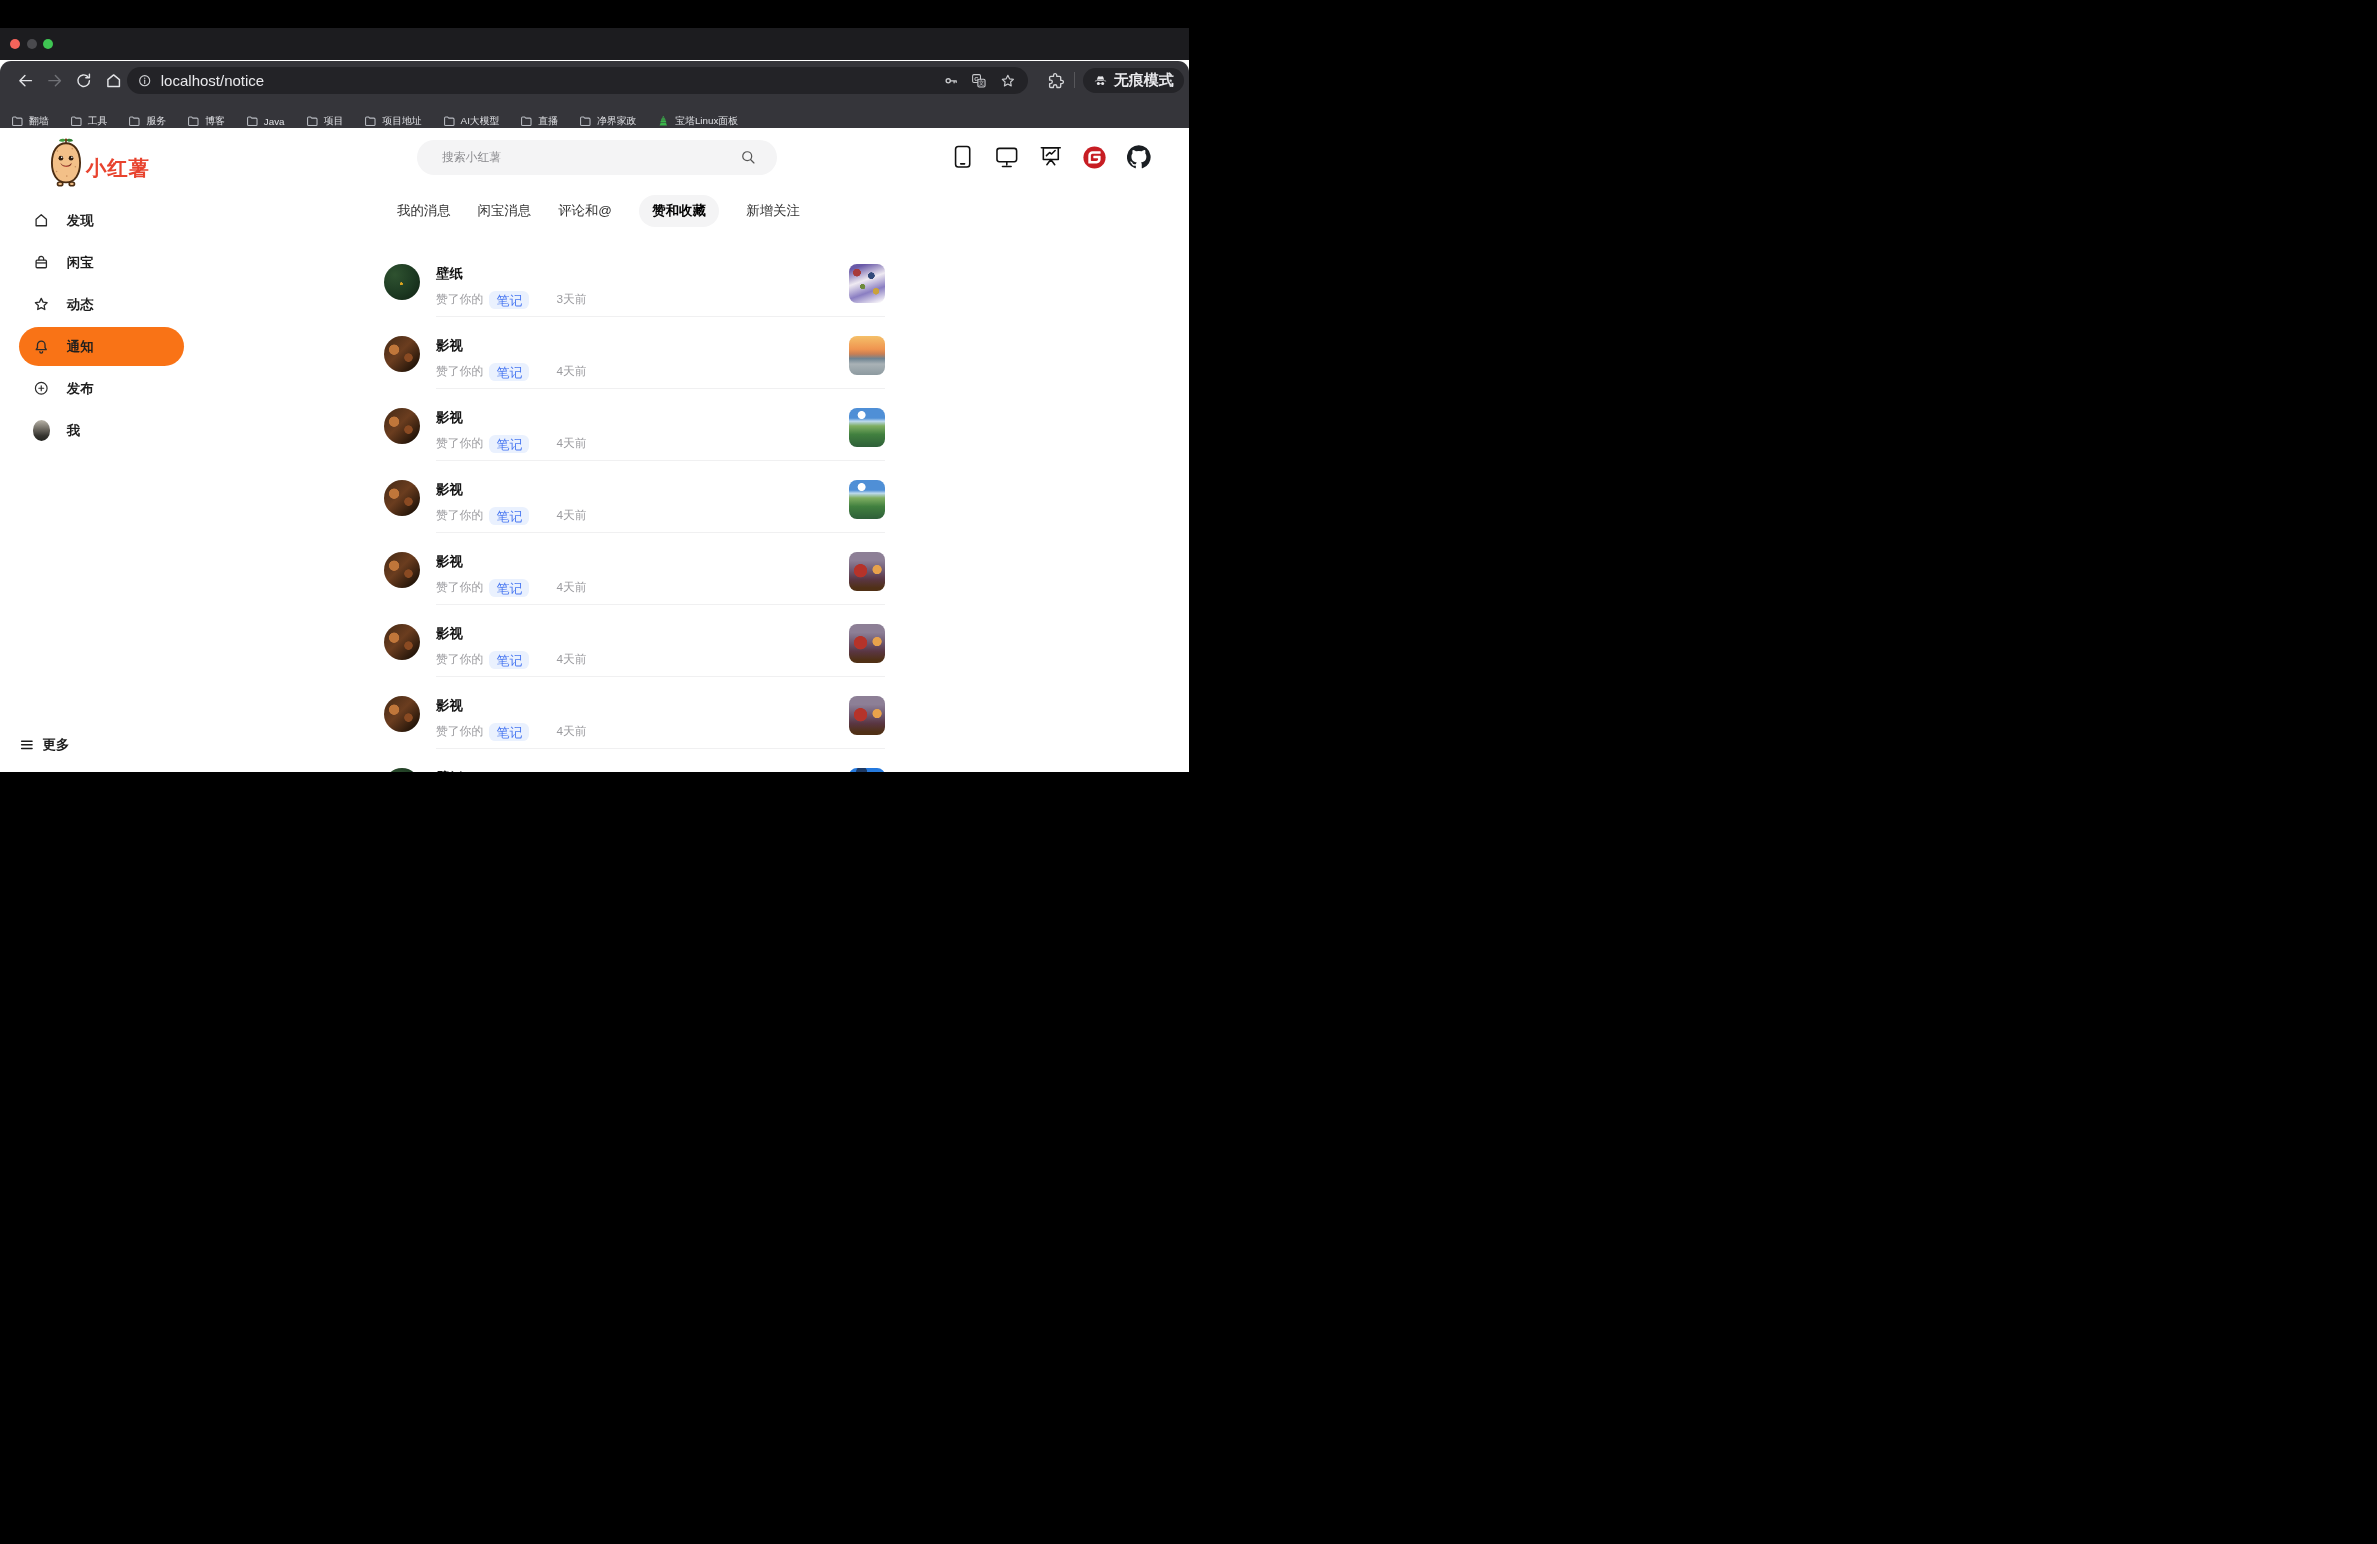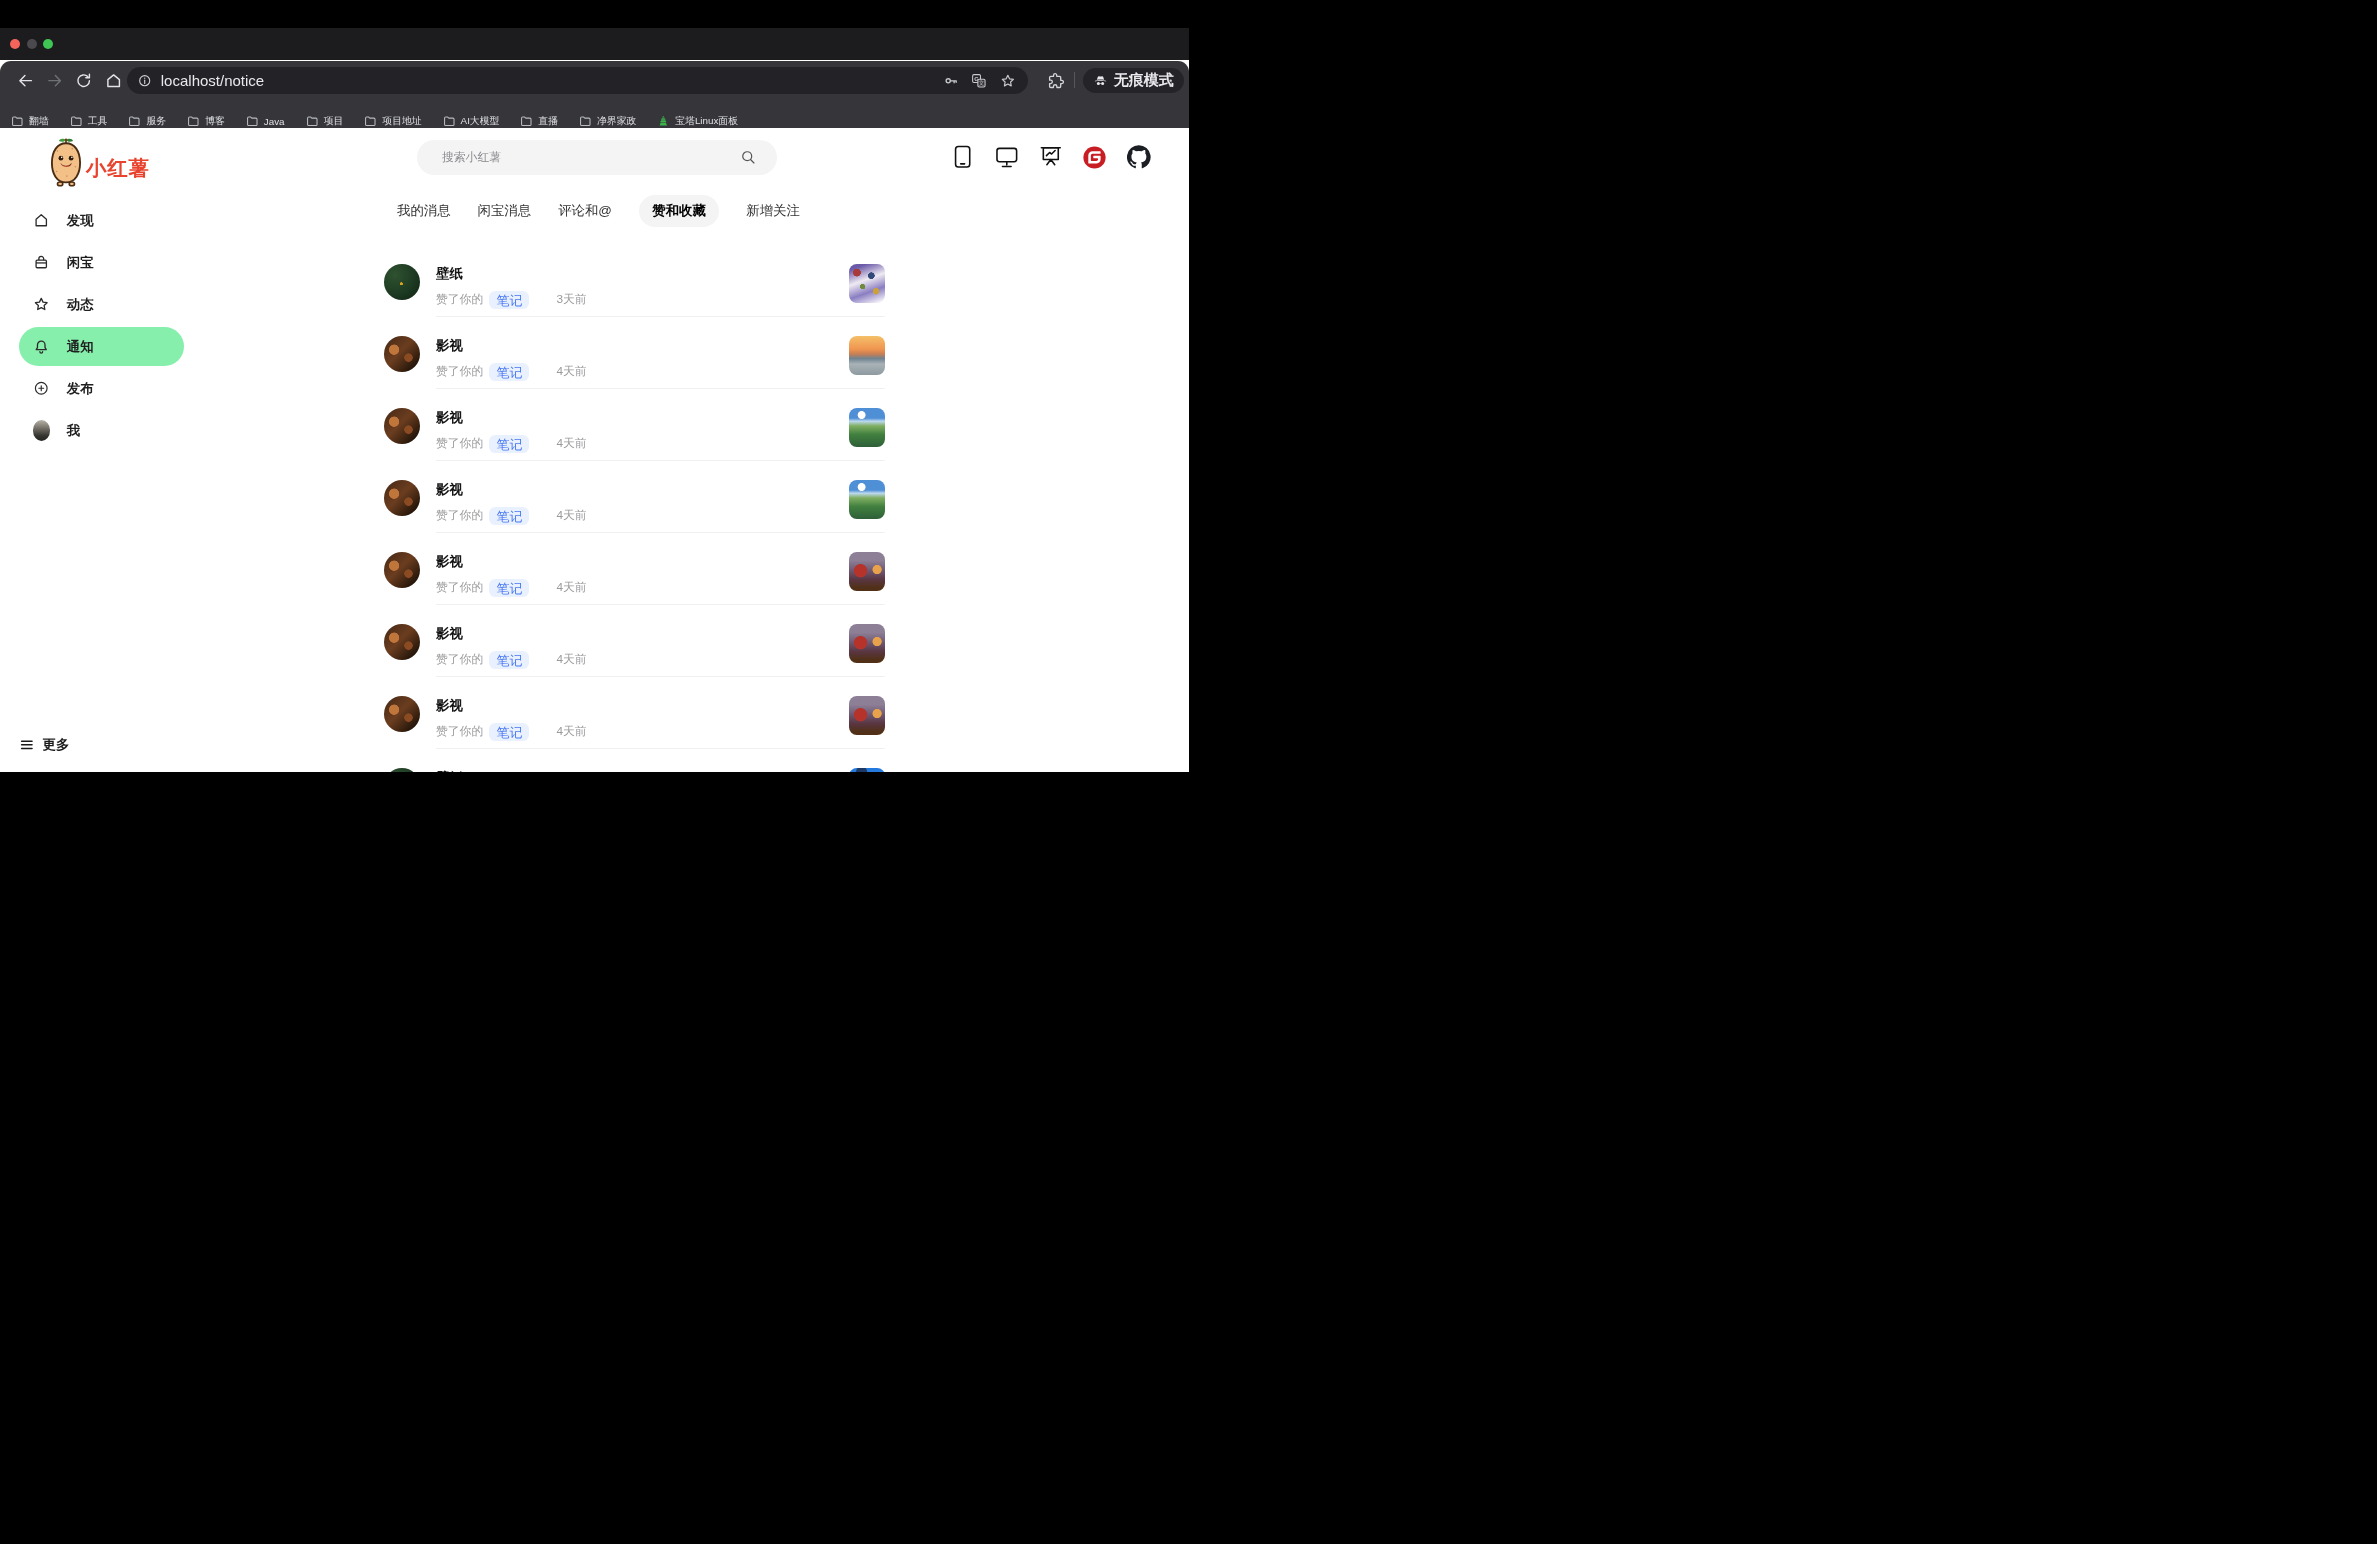--- a/index.html
+++ b/index.html
@@ -47,21 +47,21 @@
   .bm span{font-size:9.8px;color:#dfe0e4;white-space:nowrap;}
 
   
   .content{position:absolute;left:0;top:128px;width:100%;height:644px;background:#fff;}
 
   
   .logo{position:absolute;left:48px;top:9.4px;width:36px;height:50px;}
   .logotext{position:absolute;left:86px;top:26px;font-size:20.4px;font-weight:bold;color:#e8432e;letter-spacing:0.8px;}
   .nav{position:absolute;left:19px;top:73px;width:165px;display:flex;flex-direction:column;gap:3px;}
   .navitem{height:39px;border-radius:19.7px;display:flex;align-items:center;padding-left:14px;}
-  .navitem[data-active="true"]{background:#86efac;}
+  .navitem[data-active="true"]{background:#f97316;}
   .navitem .nico{width:17.3px;height:17.3px;color:#2b2b2b;display:flex;align-items:center;justify-content:center;}
   .navitem .nico svg{display:none;width:16.5px;height:16.5px;}
   .navitem .nico[data-icon="home"] .i-home{display:block;}
   .navitem .nico[data-icon="bag"] .i-bag{display:block;}
   .navitem .nico[data-icon="star"] .i-star{display:block;}
   .navitem .nico[data-icon="bell"] .i-bell{display:block;}
   .navitem .nico[data-icon="plus"] .i-plus{display:block;}
   .navitem .nico .navatar{display:none;width:20.4px;height:20.4px;border-radius:50%;background:linear-gradient(180deg,#b8b3a8 0%,#6a665e 45%,#35342f 75%,#23231f);}
   .navitem .nico[data-icon="avatar"] .navatar{display:block;}
   .navitem .nlabel{margin-left:16.5px;font-size:13.4px;font-weight:bold;color:#1f1f1f;}

